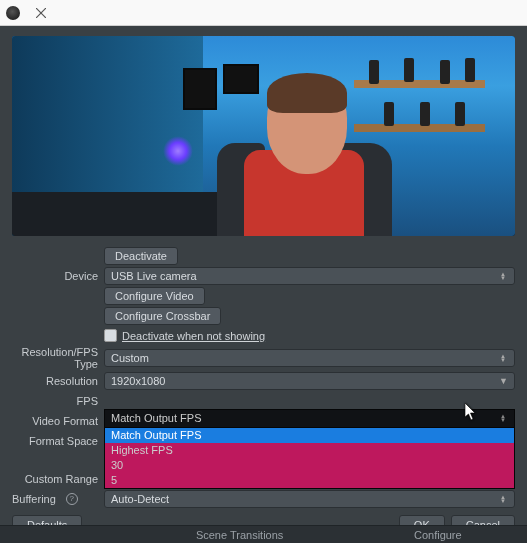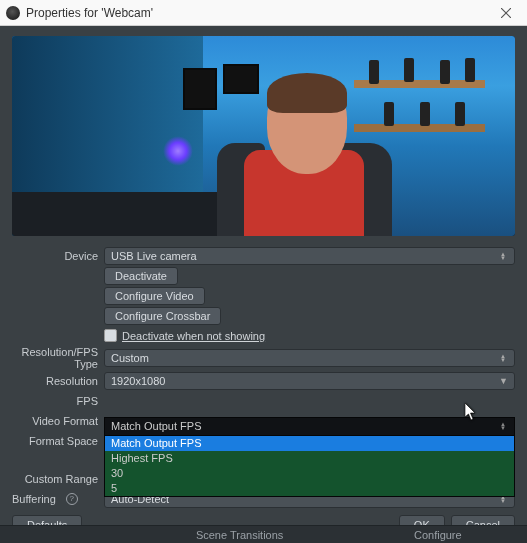--- a/index.html
+++ b/index.html
@@ -142,22 +142,22 @@
   }
   .chk {
     display:flex; align-items:center; gap:5px; font-size:11px;text-decoration:underline;
   }
   .chk .box {
     width:13px; height:13px; background:#d8dde2; border:1px solid #999; border-radius:2px;
   }
 
   .dropdown-open {
     position:absolute;
-    left:0; right:0; top:16px;
-    background:#14532d;
+    left:0; right:0; top:8px;
+    background:#be185d;
     border:1px solid #050607;
     z-index:10;
   }
   .dropdown-open .current {
     height:18px; padding:0 6px;
     display:flex; align-items:center; justify-content:space-between;
     background:#101215; color:#ccc;
     border-bottom:1px solid #050607;
   }
   .dropdown-open .current .spin {
@@ -215,21 +215,20 @@
     width:12px; height:12px; border:1px solid #9aa0a6; border-radius:50%;
     display:inline-flex; align-items:center; justify-content:center;
     font-size:8px; color:#9aa0a6;
   }
 </style>
 </head>
 <body>
 
 <div class="titlebar">
   <div class="app-icon"></div>
-  <div class="title">Properties for 'Webcam'</div>
   <div class="close">
     <svg viewBox="0 0 10 10">
         <line x1="0" y1="0" x2="10" y2="10"></line>
         <line x1="10" y1="0" x2="0" y2="10"></line>
       </svg>
   </div>
 </div>
 
 <div class="window">
 
@@ -255,38 +254,38 @@
       <div class="shirt"></div>
       <div class="neck"></div>
       <div class="head"></div>
       <div class="hair"></div>
     </div>
   </div>
 
   <div class="form">
 
     <div class="row">
+      <div class="label"></div>
+      <div class="field">
+        <div class="btn">
+            <span>Deactivate</span>
+          </div>
+      </div>
+    </div>
+
+    <div class="row">
       <div class="label">Device</div>
       <div class="field">
         <div class="select">
           <span>USB  Live camera</span>
           <span class="spin">
               <span>▲</span>
               <span>▼</span>
             </span>
         </div>
-      </div>
-    </div>
-
-    <div class="row">
-      <div class="label"></div>
-      <div class="field">
-        <div class="btn">
-            <span>Deactivate</span>
-          </div>
       </div>
     </div>
     <div class="row">
       <div class="label"></div>
       <div class="field">
         <div class="btn">
             <span>Configure Video</span>
           </div>
       </div>
     </div>

